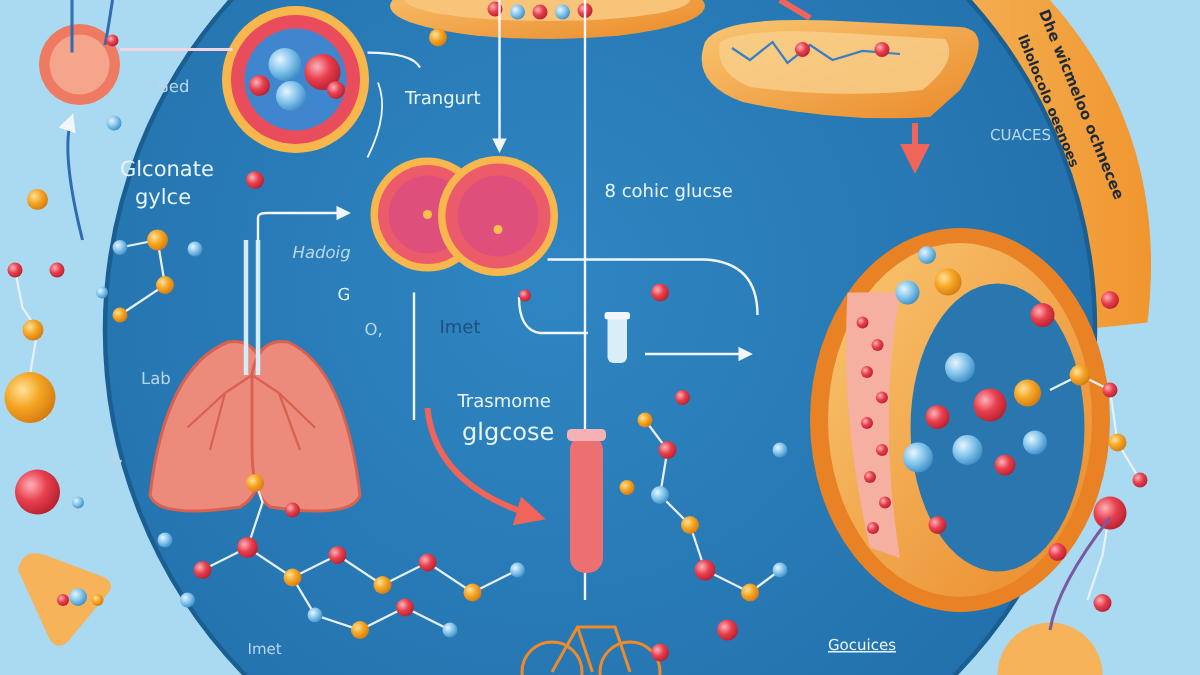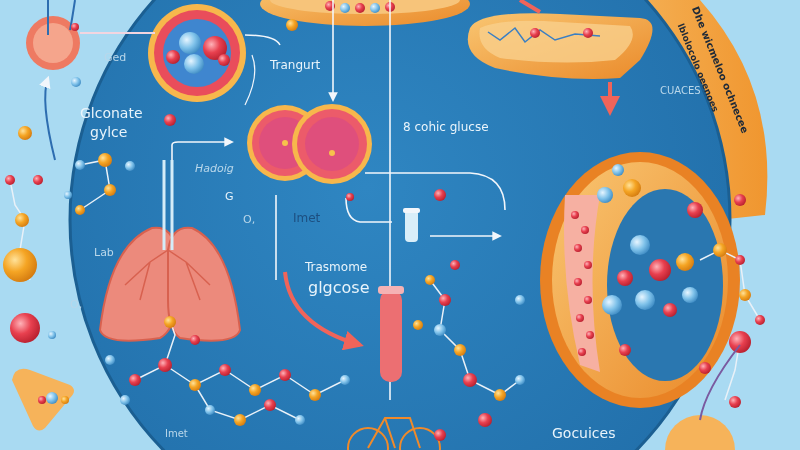--- a/index.html
+++ b/index.html
@@ -266,17 +266,17 @@
 <div class="lbl dim" style="left:660px;top:85px;font-size:10px;">CUACES</div>
 <div class="lbl dim" style="left:195px;top:162px;font-style:italic;">Hadoig</div>
 <div class="lbl" style="left:225px;top:190px;font-size:11px;">G</div>
 <div class="lbl dim" style="left:243px;top:213px;">O,</div>
 <div class="lbl dark" style="left:293px;top:211px;font-size:12px;">Imet</div>
 <div class="lbl dim" style="left:62px;top:246px;margin-left:32px;">Lab</div>
 <div class="lbl dim" style="left:70px;top:298px;">O,</div>
 <div class="lbl" style="left:305px;top:260px;font-size:12px;">Trasmome</div>
 <div class="lbl" style="left:308px;top:278px;font-size:16px;">glgcose</div>
 <div class="lbl dim" style="left:165px;top:428px;font-size:10px;">Imet</div>
-<div class="lbl" style="left:552px;top:425px;font-size:14px;">Gocuices</div>
+<div class="lbl" style="left:552px;top:425px;font-size:10px;text-decoration:underline;">Gocuices</div>
 
 <div class="band-text" style="left:700px;top:5px;transform:rotate(68deg);">Dhe wicmeloo ochnecee</div>
 <div class="band-text" style="left:685px;top:22px;transform:rotate(68deg);font-size:9px;">lblolocolo oeenoes</div>
 </div>
 
 </body></html>

